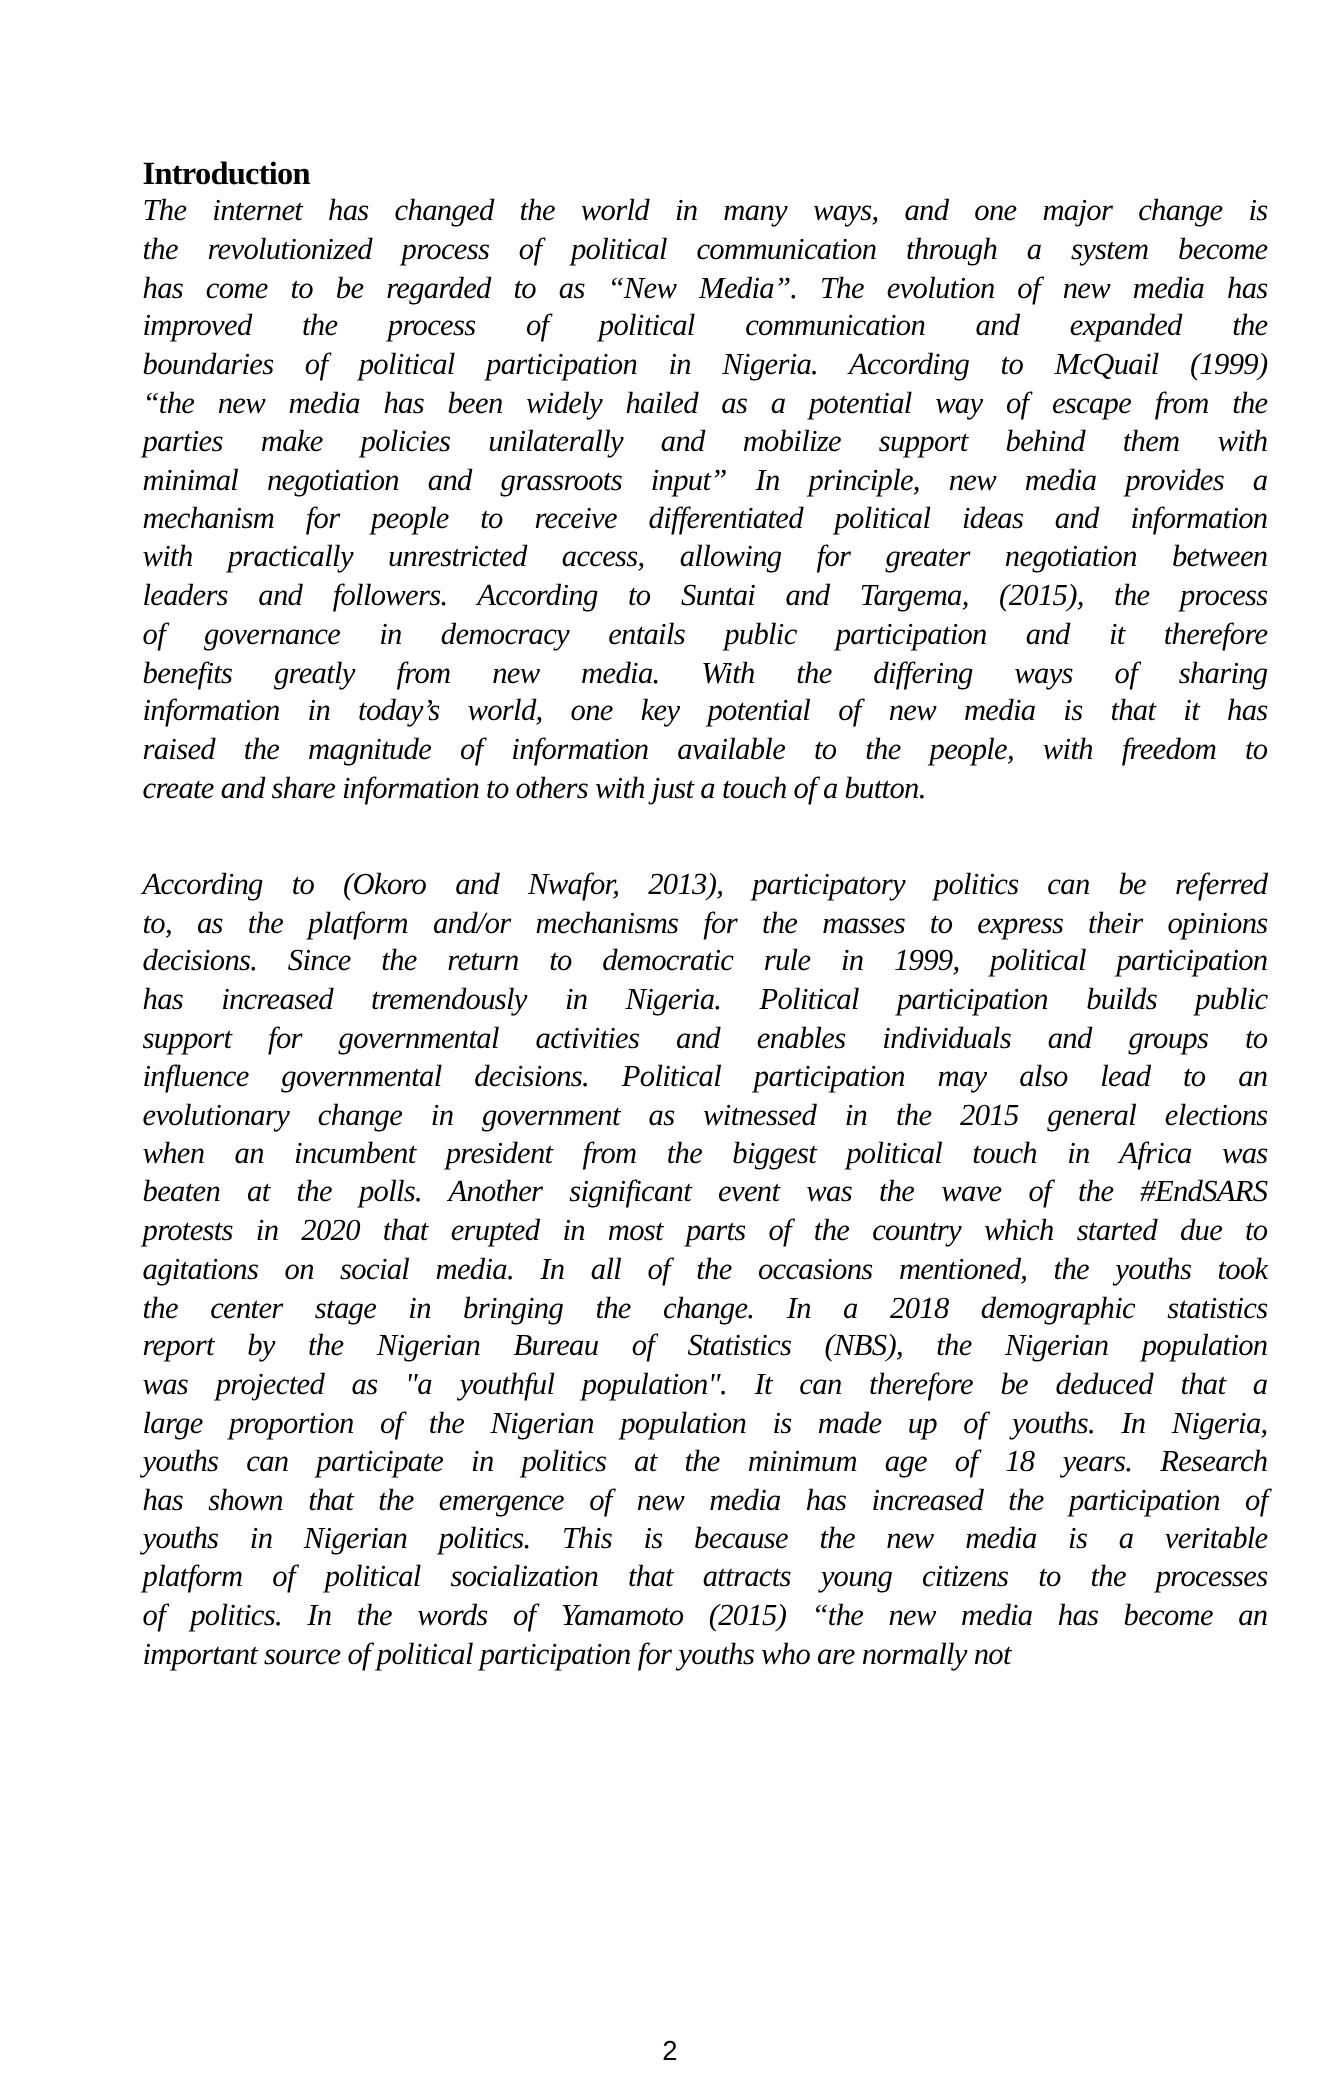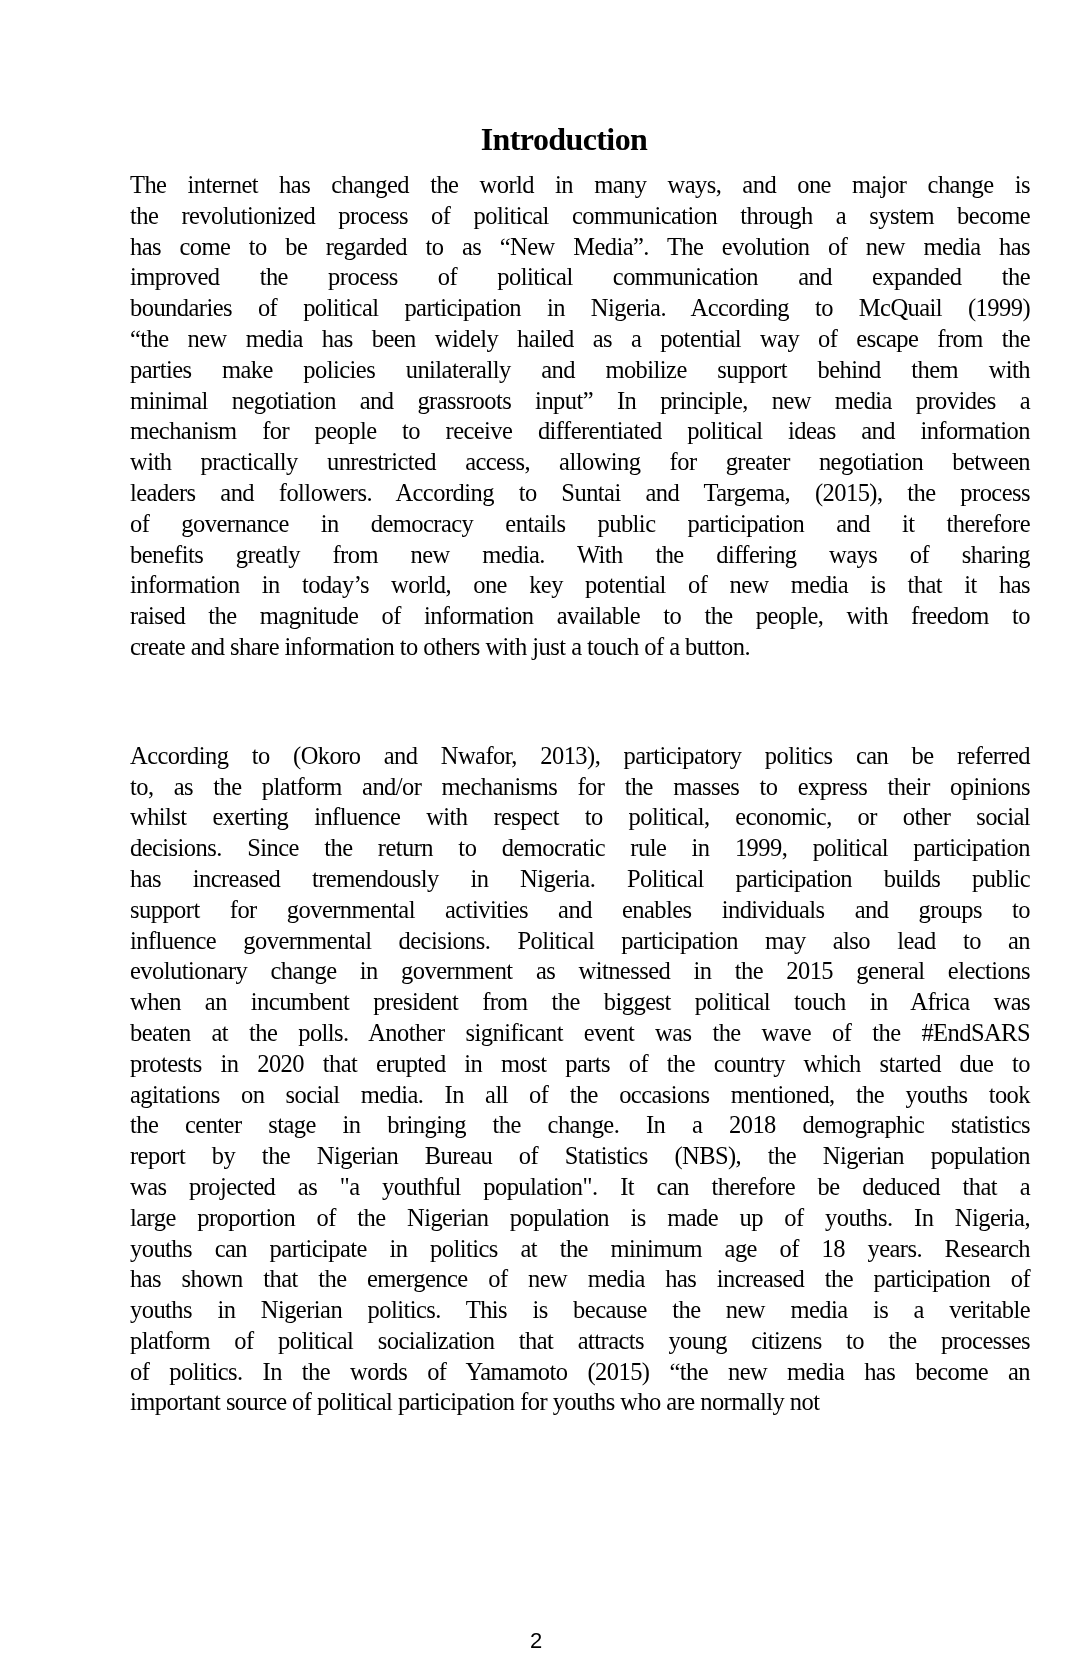--- a/index.html
+++ b/index.html
@@ -5,25 +5,24 @@
   html, body { margin: 0; padding: 0; background: #ffffff; }
   body { width: 1072px; height: 1674px; position: relative; overflow: hidden; }
   .page {
     position: absolute; left: 0; top: 0; width: 1072px; height: 1674px; background: #ffffff;
   }
   .content {
     position: absolute; left: 114px; top: 124px; width: 900px;
     font-family: "Liberation Serif", serif; color: #000000;
   }
   .heading {
-    font-weight: bold; font-size: 32px; line-height: 30px; height: 30px; margin: 0;
+    font-weight: bold; font-size: 26px; line-height: 30px; height: 30px; margin: 0;
     letter-spacing: -0.6px;
-    text-align: center;
   }
-  .para { margin: 16px; }
+  .para { margin: 0; font-style: italic; }
   .line {
     display: block; font-size: 24.5px; line-height: 30.8px; height: 30.8px;
     text-align: justify; text-align-last: justify; white-space: nowrap;
     letter-spacing: -0.55px;
   }
   .line.last { text-align-last: left; }
   .line-inner { display: block; width: 900px; white-space: normal; text-align: justify; text-align-last: justify; }
   .line.last .line-inner { text-align-last: left; }
   .gap { height: 46px; }
   .page-number {
@@ -89,23 +88,20 @@
       </div>
     <div class="gap"></div>
     <div class="para" id="para-1">
         <div class="line">
           <span class="line-inner">According to (Okoro and Nwafor, 2013), participatory politics can be referred</span>
         </div>
         <div class="line">
           <span class="line-inner">to, as the platform and/or mechanisms for the masses to express their opinions</span>
         </div>
         <div class="line">
-          <span class="line-inner">whilst exerting influence with respect to political, economic, or other social</span>
-        </div>
-        <div class="line">
           <span class="line-inner">decisions. Since the return to democratic rule in 1999, political participation</span>
         </div>
         <div class="line">
           <span class="line-inner">has increased tremendously in Nigeria. Political participation builds public</span>
         </div>
         <div class="line">
           <span class="line-inner">support for governmental activities and enables individuals and groups to</span>
         </div>
         <div class="line">
           <span class="line-inner">influence governmental decisions. Political participation may also lead to an</span>

